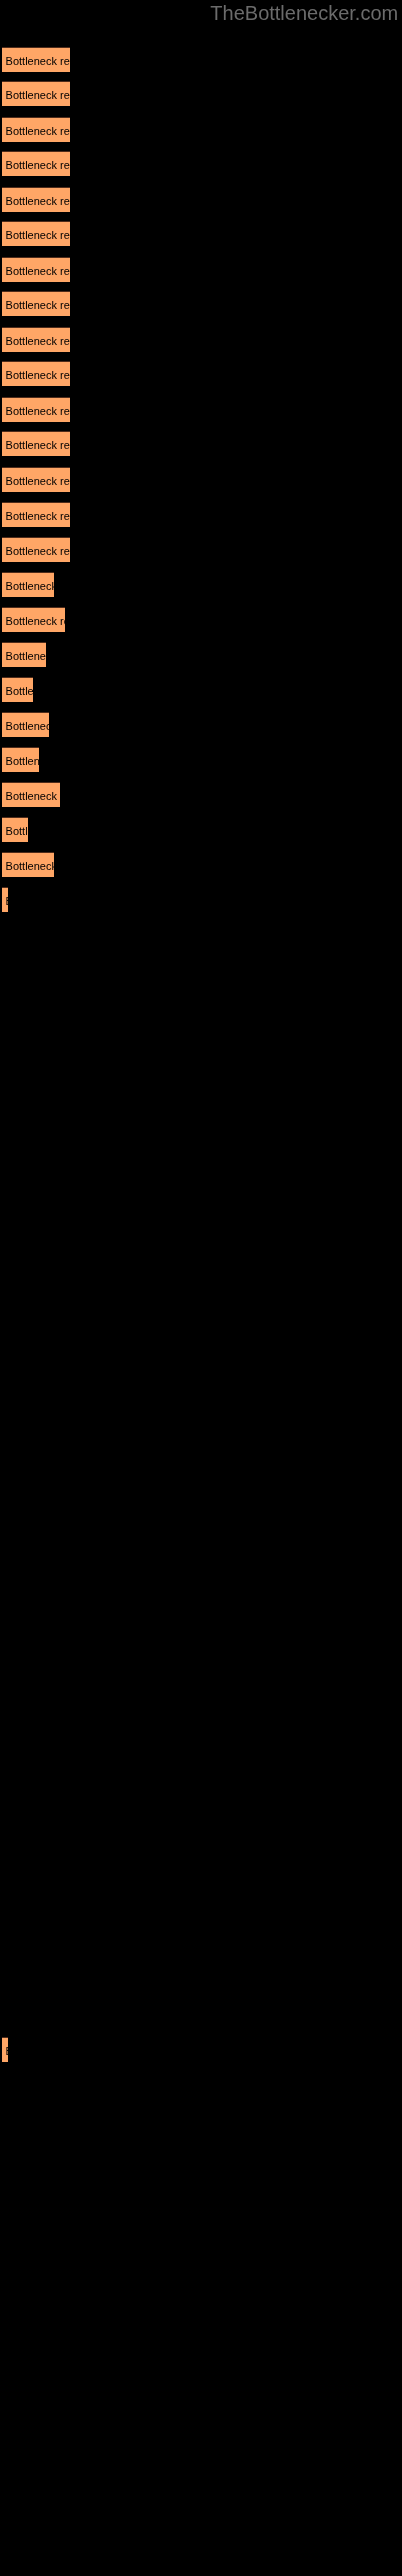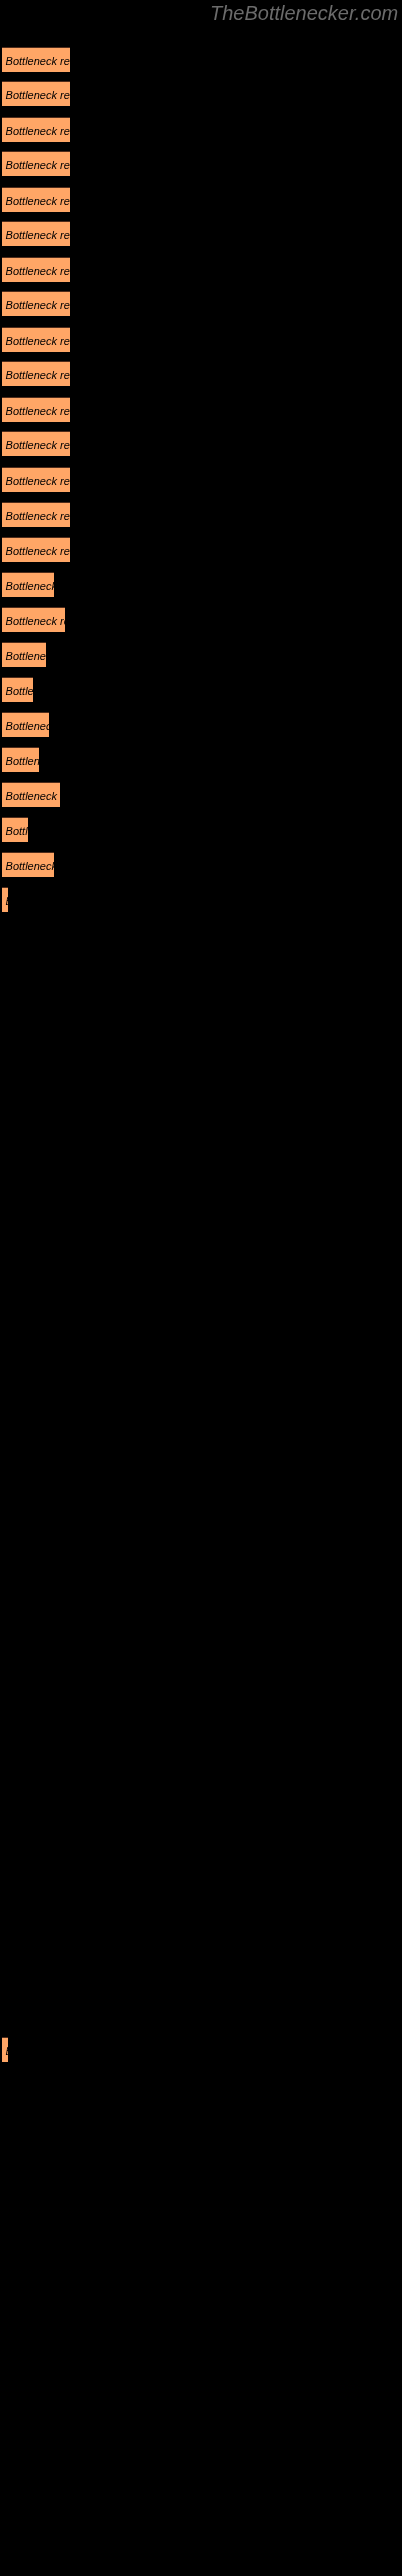--- a/index.html
+++ b/index.html
@@ -13,21 +13,20 @@
     position: relative;
     overflow: hidden;
     font-family: "Liberation Sans", sans-serif;
   }
   #chart-root {
     position: absolute;
     left: 0; top: 0;
     width: 403px;
     height: 2576px;
     background: #000000;
-    font-style: italic;
   }
   .chart-title {
     position: absolute;
     right: 4.8px;
     top: 0.8px;
     font-family: "Liberation Sans", sans-serif;
     font-size: 20px;
     color: #6b6b6b;
     letter-spacing: 0px;
     white-space: nowrap;

